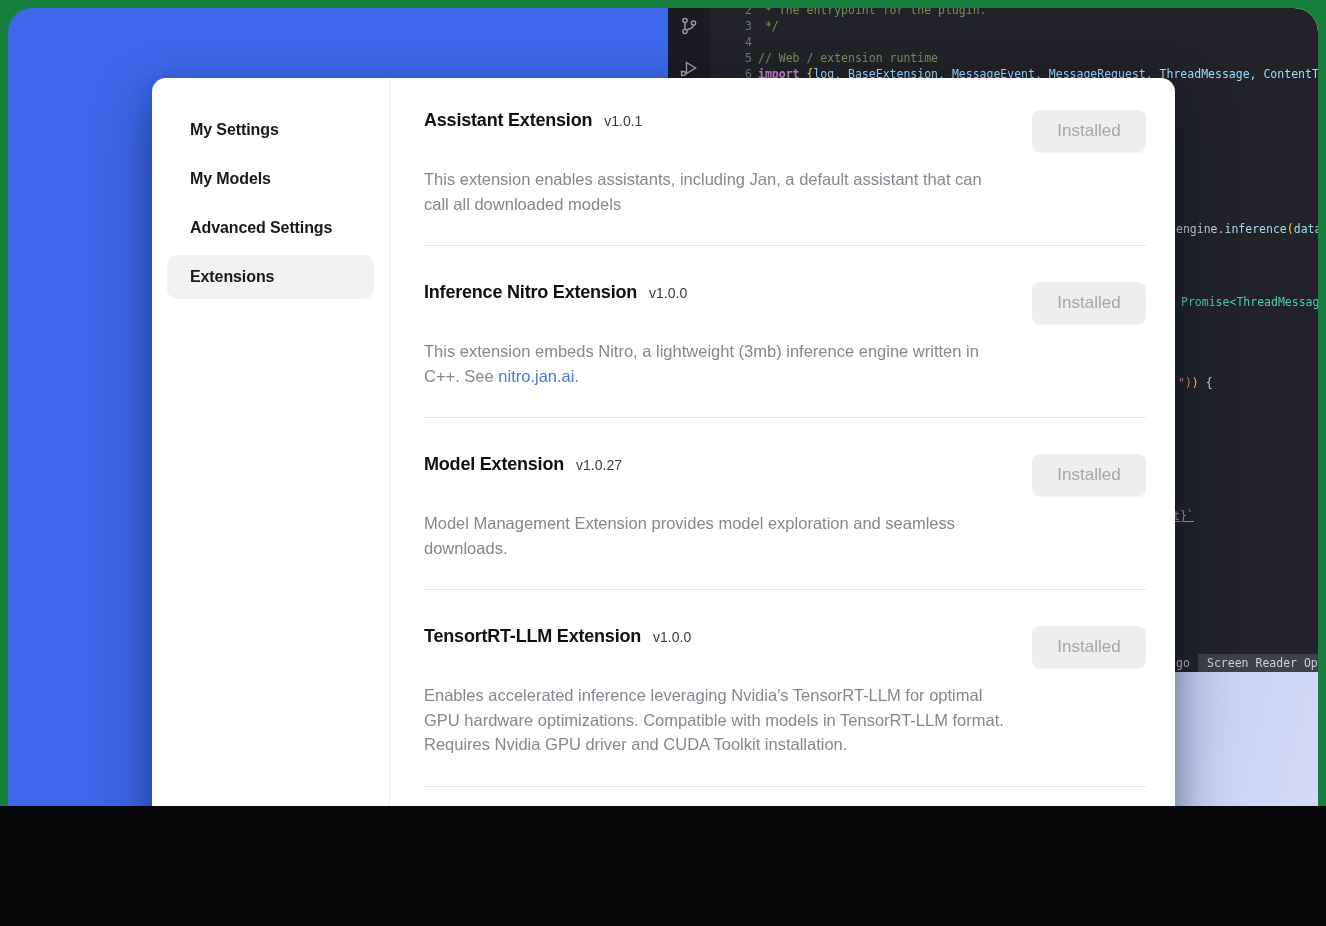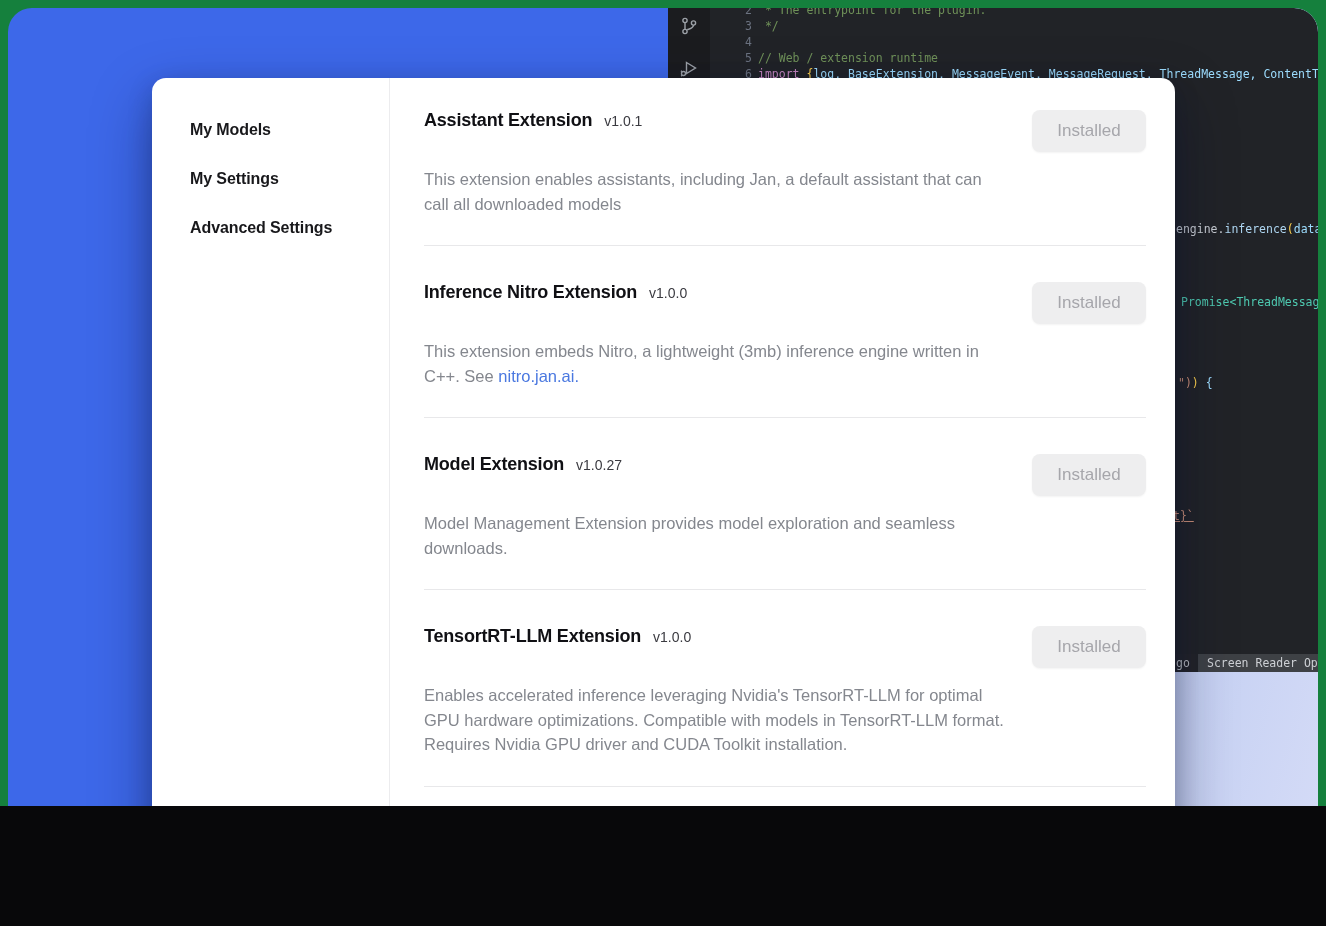--- a/index.html
+++ b/index.html
@@ -18,21 +18,21 @@
   .activity-icon { position:absolute; left:11px; width:20px; height:20px; color:#9da2a8; }
   .icon-scm { top:8px; }
   .icon-debug { top:50px; }
   .code-area { position:absolute; left:42px; top:0; right:0; height:100%; }
   .code-line { position:absolute; left:0; white-space:pre; line-height:16px; }
   .ln { display:inline-block; width:42px; text-align:right; color:#6b7280; }
   .tok { margin-left:6px; }
   .tok + .tok, .tok ~ .tk { margin-left:0; }
   .tk { white-space:pre; }
   .comment { color:#6f9158; }
-  .kw { color:#c586c0; }
+  .kw { color:#c586c0;font-weight:bold; }
   .brace { color:#ffd24d; }
   .ident { color:#9cdcfe; }
   .typ { color:#4ec9b0; }
   .str { color:#ce9178; }
   .meth { color:#aed6f1; }
   .plain { color:#c8cdd3; }
   .frag { position:absolute; white-space:pre; line-height:16px; }
   .underl { text-decoration:underline; }
   .status-bar { position:absolute; left:0; bottom:0; width:100%; height:18px; background:#232428;
                 display:flex; align-items:center; font-size:11.5px; color:#b9bcbf; }
@@ -104,23 +104,24 @@
       <div class="frag" style="left:505px; top:500px"><span class="tk str underl">t}`</span></div>
 
       <div class="status-bar">
         <span class="status-left">go</span>
         <span class="status-seg">Screen Reader Optimized</span>
       </div>
     </div>
 
     <div class="modal">
       <div class="sidebar">
+        <div class="side-item">My Settings</div>
         <div class="side-item">My Models</div>
-        <div class="side-item">My Settings</div>
         <div class="side-item">Advanced Settings</div>
+        <div class="side-item active">Extensions</div>
       </div>
 
       <div class="content">
 
         <div class="ext-row first">
           <div class="row-head">
             <div class="title-wrap">
               <span class="ext-name">Assistant Extension</span>
               <span class="ext-version">v1.0.1</span>
             </div>

